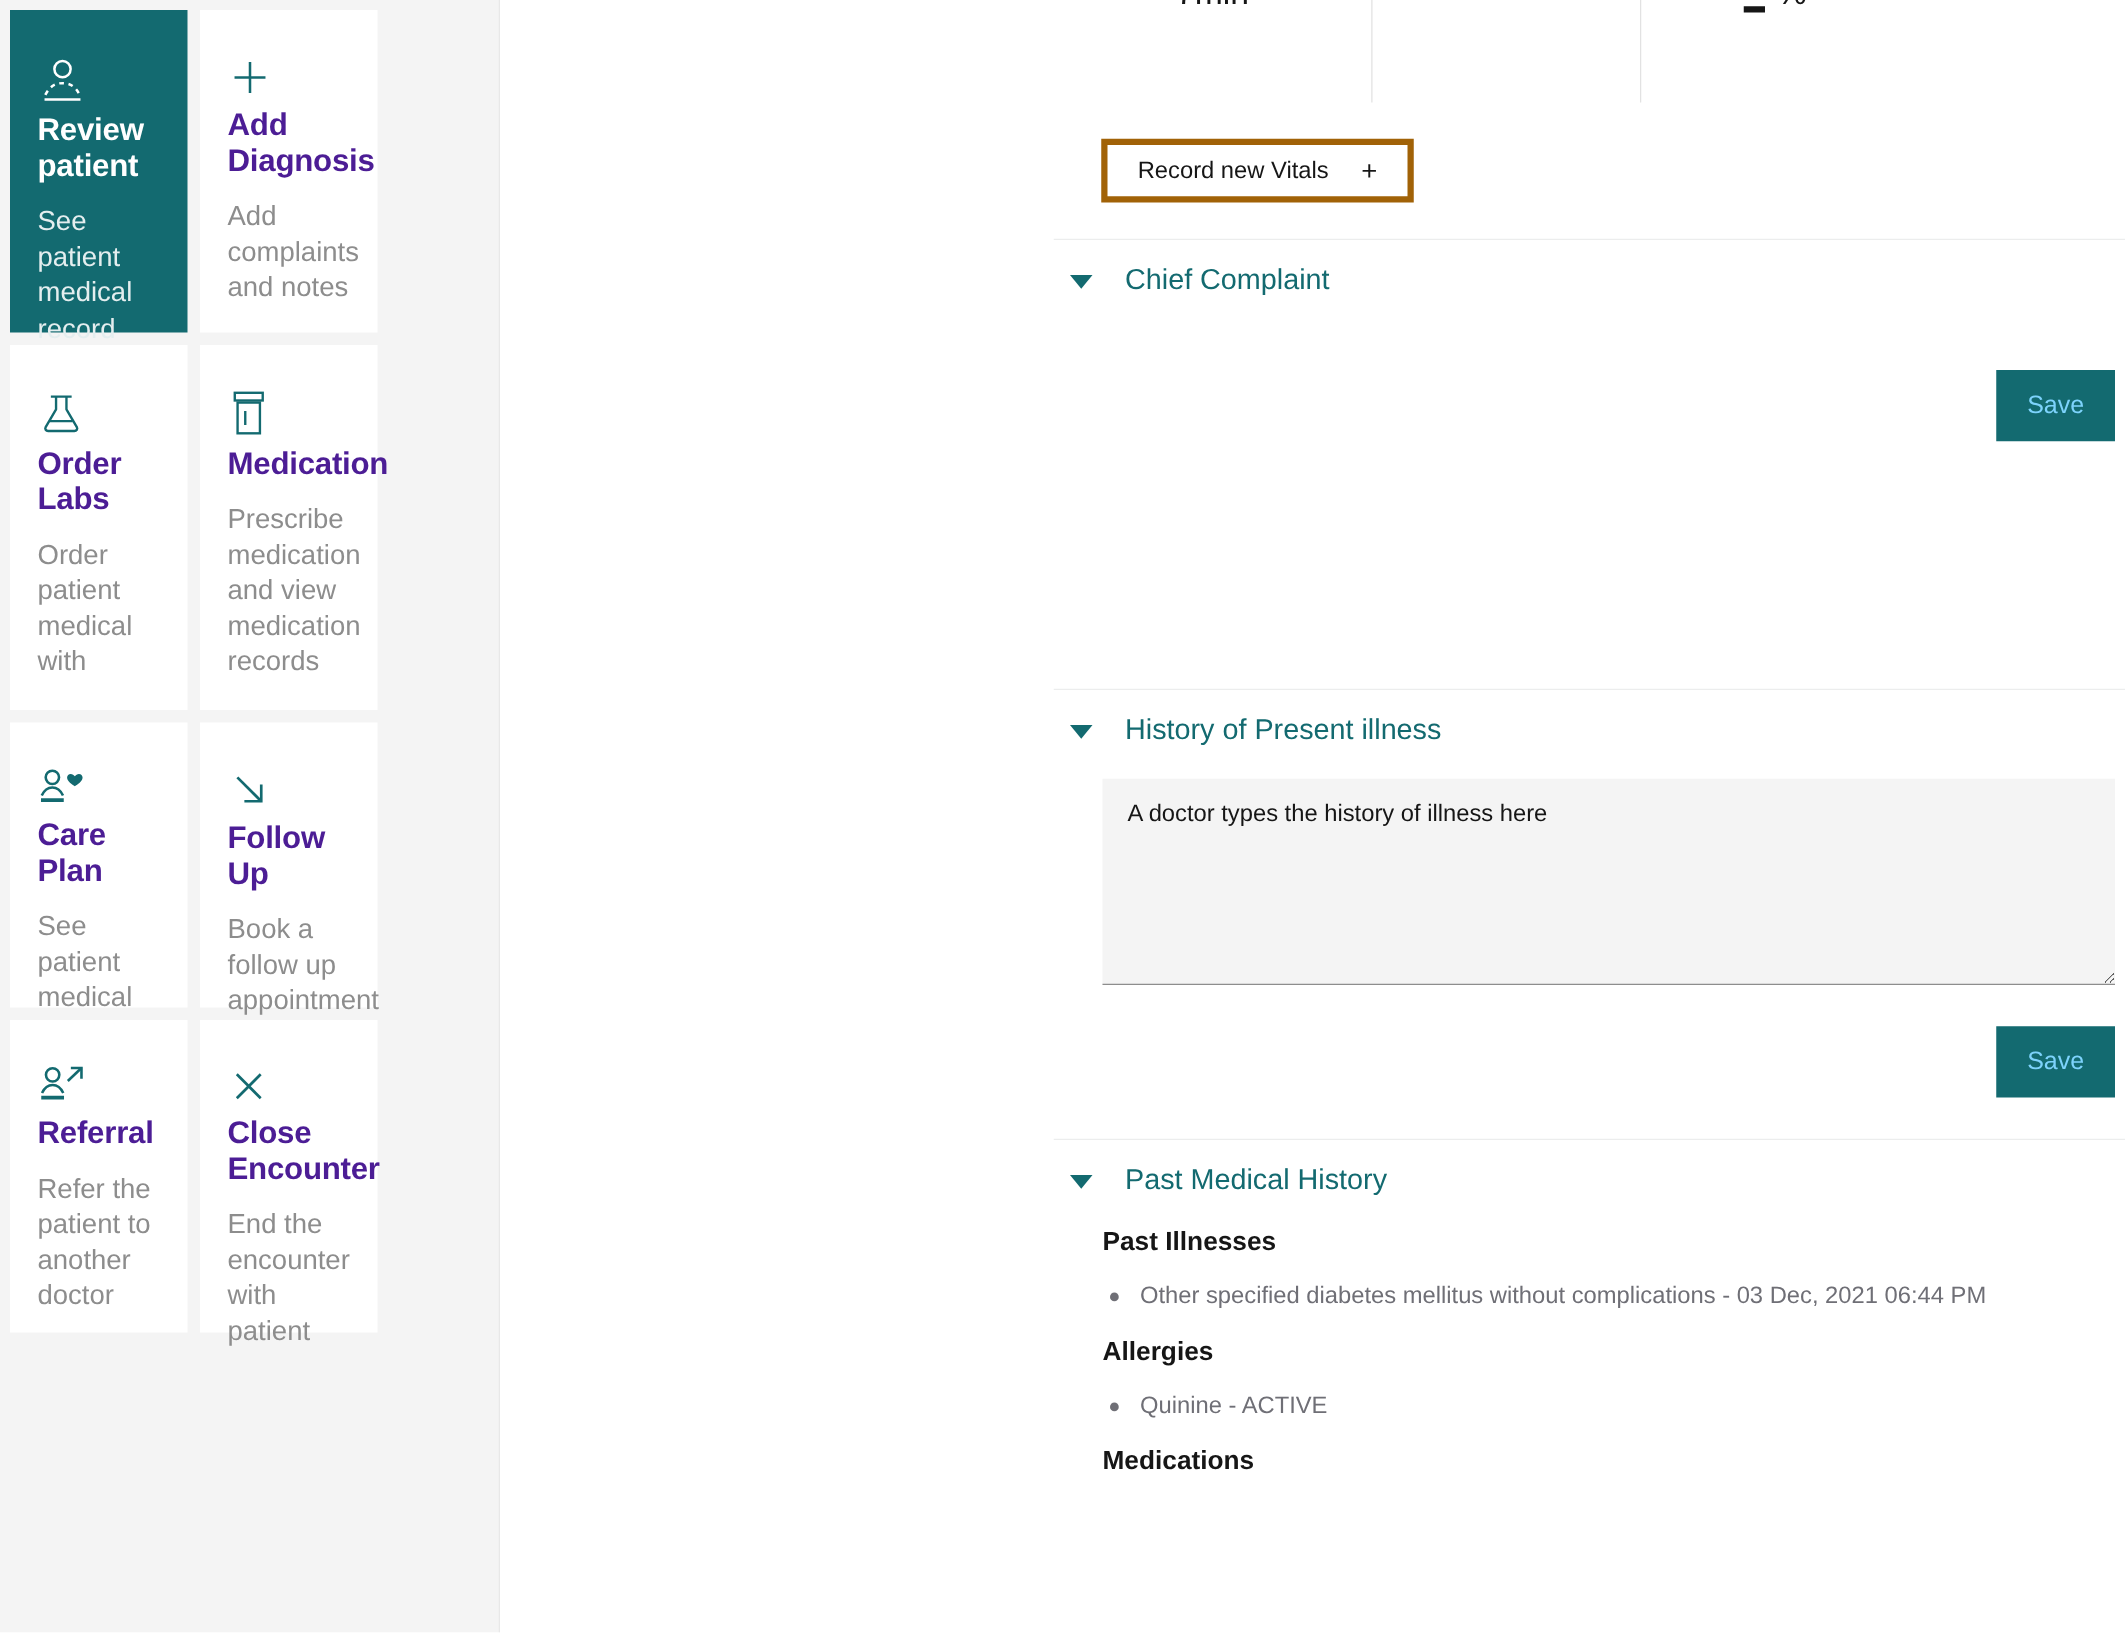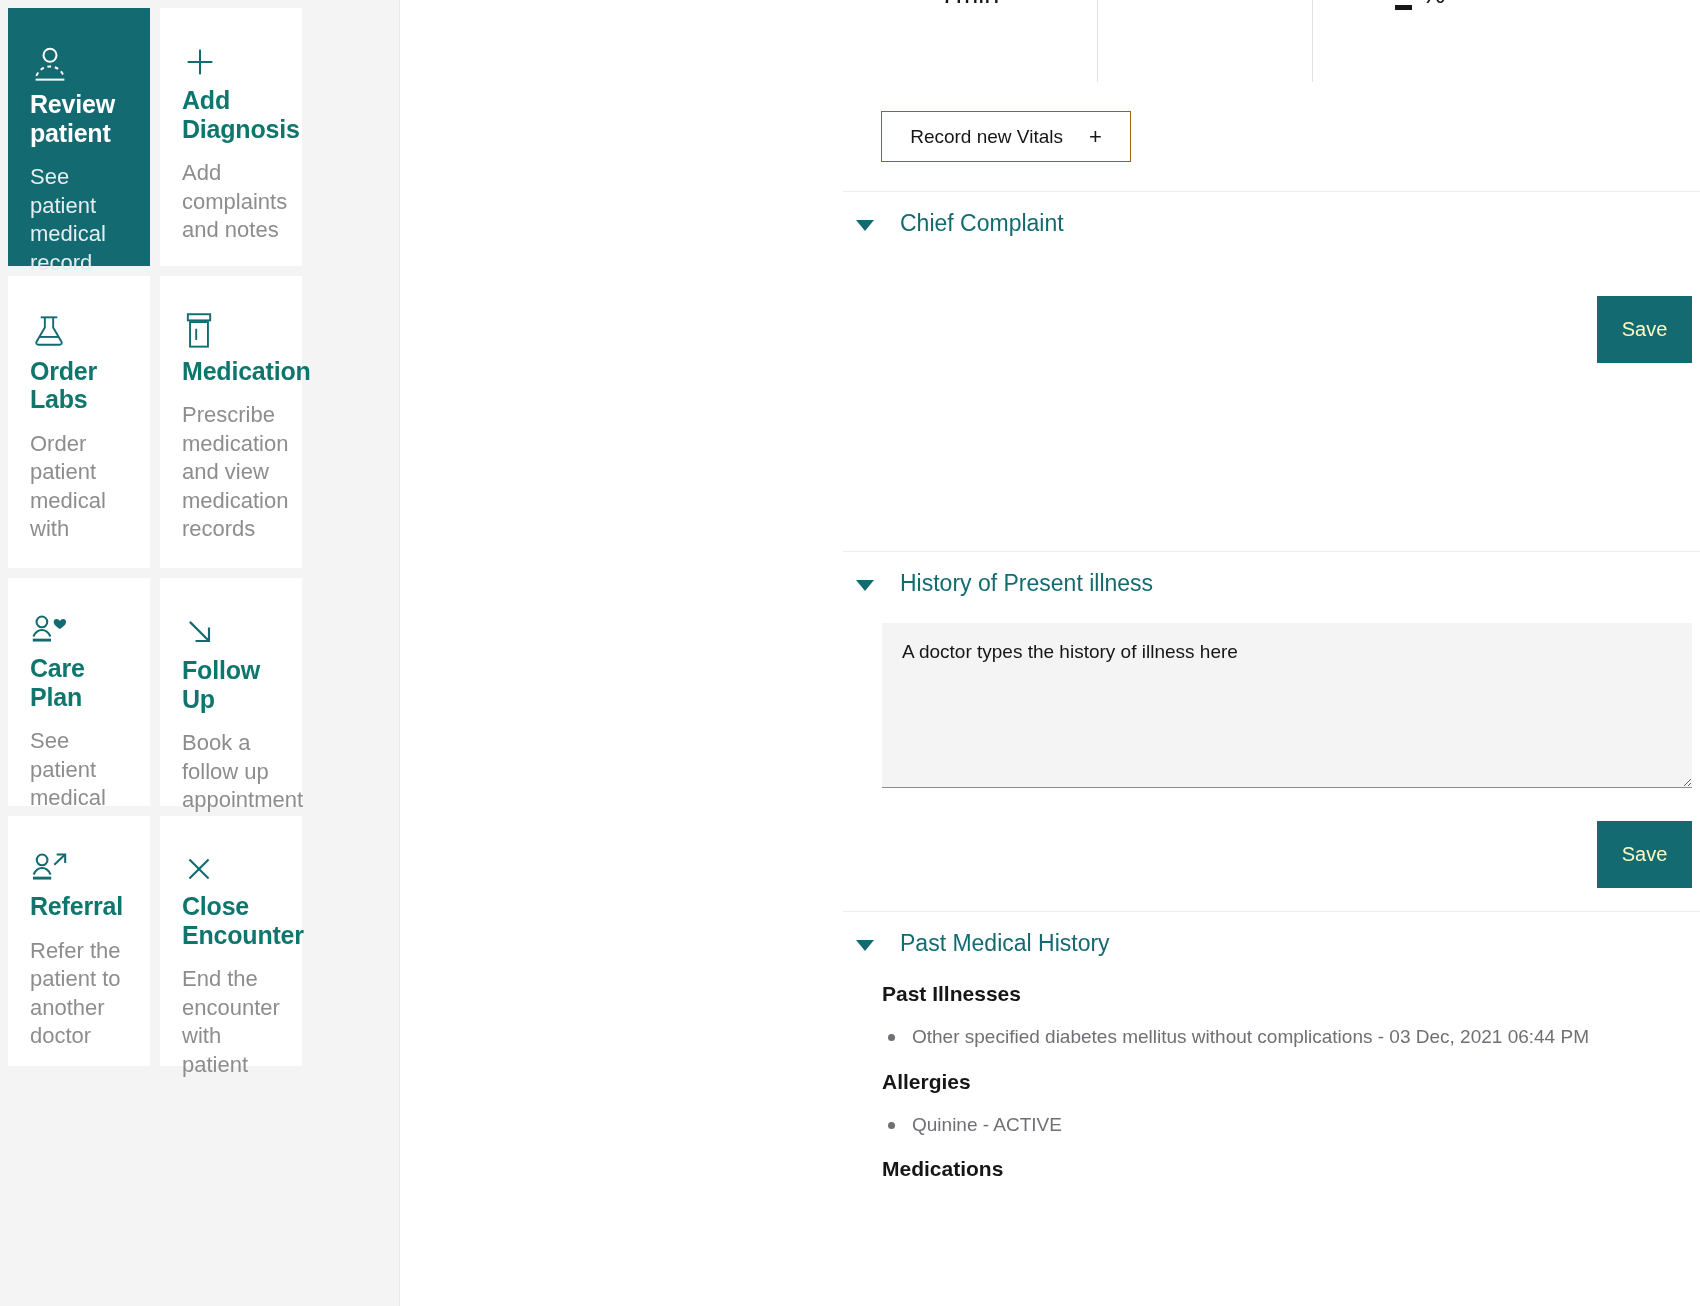--- a/index.html
+++ b/index.html
@@ -43,21 +43,21 @@
     height: 46px;
     display: flex;
     align-items: flex-start;
     color: #136a70;
     margin-bottom: 6px;
   }
   .action-card.active .card-icon { color: #ffffff; }
   .card-title {
     font-size: 25px;
     font-weight: 700;
-    color: #0f766e;
+    color: #4c1d95;
     line-height: 1.14;
     letter-spacing: -0.2px;
     margin-bottom: 16px;
   }
   .action-card.active .card-title { color: #ffffff; }
   .card-desc {
     font-size: 22px;
     color: #8d8d8d;
     line-height: 1.3;
   }
@@ -103,21 +103,21 @@
     vertical-align: 6px;
   }
 
   .record-vitals-btn {
     position: absolute;
     left: 481px;
     top: 111px;
     width: 250px;
     height: 51px;
     background: #ffffff;
-    border: 1px solid #a16207;
+    border: 5px solid #a16207;
     font-family: "Liberation Sans", sans-serif;
     font-size: 19px;
     color: #161616;
     display: flex;
     align-items: center;
     justify-content: center;
     gap: 26px;
     cursor: pointer;
   }
   .record-vitals-btn .plus { font-size: 22px; }
@@ -170,24 +170,24 @@
   }
   textarea.note.focused { caret-color: #161616; }
   .save-row {
     display: flex;
     justify-content: flex-end;
     padding-top: 33px;
     padding-right: 0;
   }
   .save-btn {
     width: 95px;
-    height: 67px;
+    height: 57px;
     background: #136a70;
     border: none;
-    color: #fef9c3;
+    color: #7dd3fc;
     font-family: "Liberation Sans", sans-serif;
     font-size: 20px;
     cursor: pointer;
   }
 
   
   .pmh-body { padding: 27px 0 0 39px; }
   .pmh-group { margin-bottom: 18px; }
   .pmh-heading {
     font-size: 21px;

